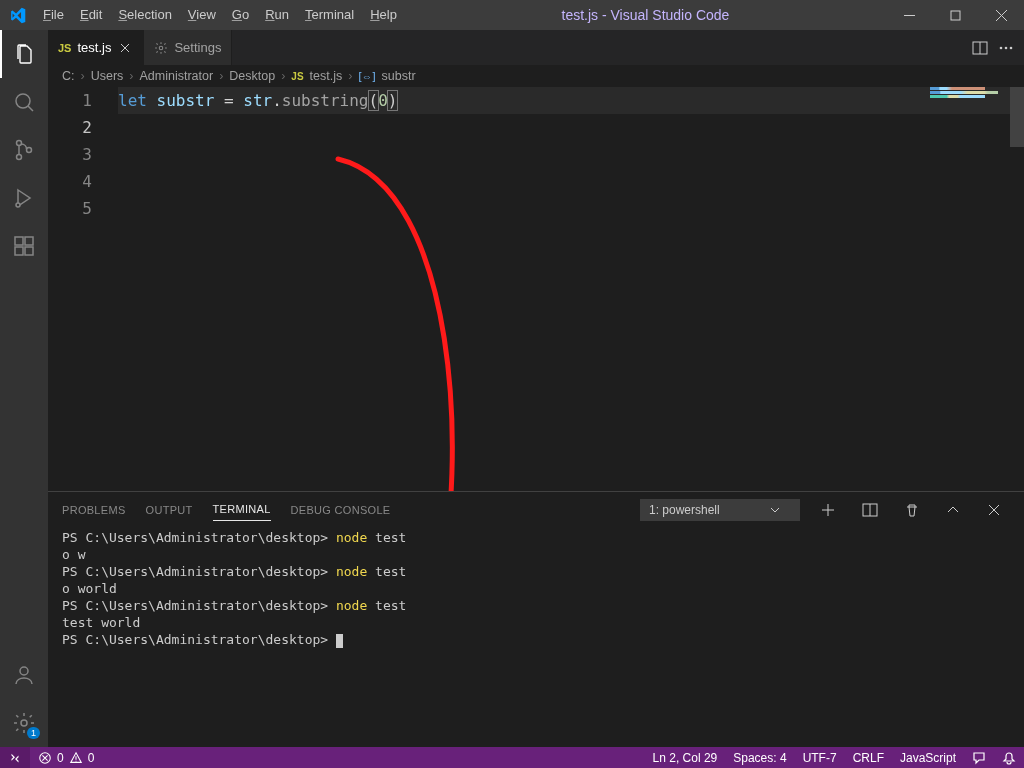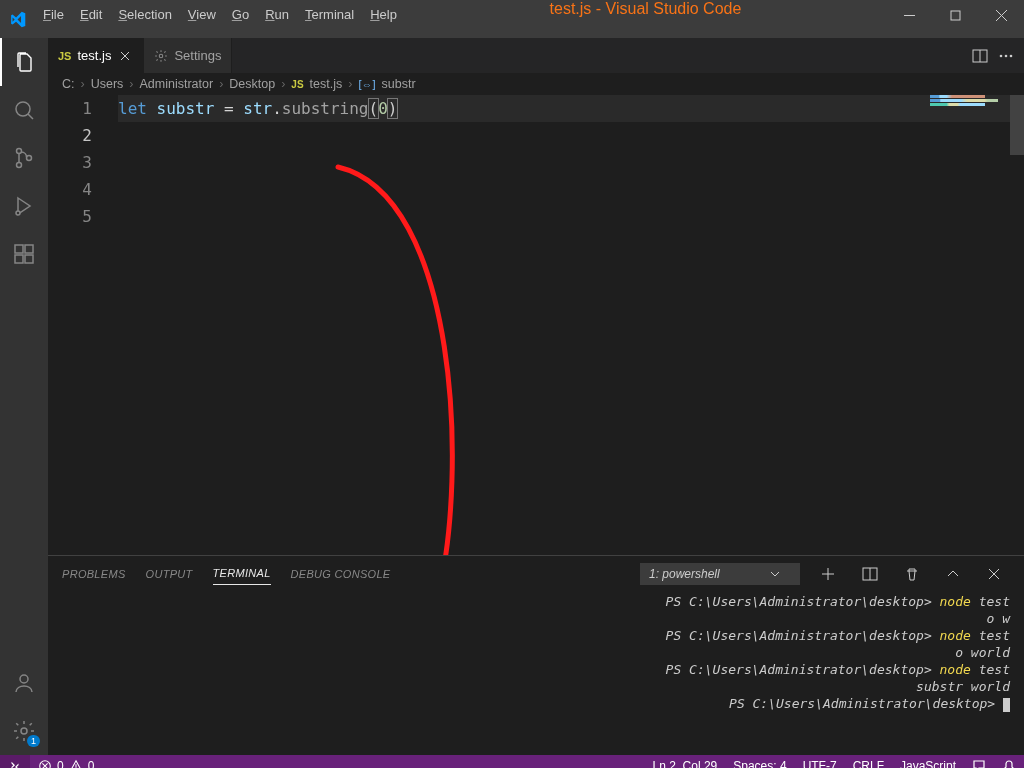--- a/index.html
+++ b/index.html
@@ -1,22 +1,22 @@
 <!DOCTYPE html>
 <html><head>
 <meta charset="utf-8">
 <style>
 * { margin: 0; padding: 0; box-sizing: border-box; }
 html, body { width: 1024px; height: 768px; overflow: hidden; font-family: "Segoe UI", sans-serif; font-size: 13px; color: #ccc; background: #1e1e1e; }
-.titlebar { height: 38px; background: #3c3c3c; display: flex; }
+.titlebar { height: 30px; background: #3c3c3c; display: flex; align-items: center; }
 .titlebar .logo { width: 35px; display:flex; align-items:center; justify-content:center;}
 .titlebar .menus { display: flex; }
 .titlebar .menus .mi { padding: 0 8px; line-height: 30px; cursor: default; color: #ccc; }
 .titlebar .menus .mi .mn { text-decoration: underline; text-decoration-color: rgba(255,255,255,0.5); }
-.titlebar .title { flex: 1; text-align: center; color: #f97316; font-size: 16px; }
+.titlebar .title { flex: 1; text-align: center; color: #c4b5fd; font-size: 14px; }
 .titlebar .winbtns { display: flex; }
 .titlebar .winbtns .wb { width: 46px; height: 30px; display:flex; align-items:center; justify-content:center; color:#ccc; }
 .body { display: flex; height: 717px; }
 .activitybar { width: 48px; background: #333333; display: flex; flex-direction: column; align-items: center; }
 .activitybar .ai { width: 48px; height: 48px; display:flex; align-items:center; justify-content:center; color:#858585; position:relative;}
 .activitybar .ai.active { color:#fff; }
 .activitybar .ai.active::before { content:""; position:absolute; left:0; top:0; bottom:0; width:2px; background:#fff;}
 .activitybar .spacer { flex:1; }
 .activitybar .badge { position:absolute; bottom:8px; right:8px; background:#007acc; color:#fff; font-size:9px; border-radius:8px; padding:0 4px; line-height:12px;}
 .main { flex:1; display:flex; flex-direction:column; background:#1e1e1e; position:relative;}
@@ -42,29 +42,29 @@
 .op { color:#d4d4d4;}
 .str { color:#ce9178;}
 .fn { color:#a3a3a3;}
 .num { color:#b5cea8;}
 .obj { color:#4ec9b0;}
 .brmatch { border:1px solid #777; margin:-1px;}
 .minimap { position:absolute; top:0; right:14px; width:80px; height:100%;}
 .minimap .mm { height:3px; margin-bottom:1px; }
 .editor .scrollbar { position:absolute; top:0; right:0; width:14px; bottom:0; background:#1e1e1e;}
 .editor .scrollbar .thumb { position:absolute; top:0; left:0; right:0; height:60px; background:#424242;}
-.panel { height:200px; border-top:1px solid #414141; display:flex; flex-direction:column; background:#1e1e1e;font-style:italic;}
+.panel { height:256px; border-top:1px solid #414141; display:flex; flex-direction:column; background:#1e1e1e;}
 .panel .phdr { height:35px; display:flex; align-items:center; padding:0 14px; gap:20px;}
 .panel .phdr .pt { font-size:11px; color:#888; letter-spacing:0.3px; cursor:default; padding:5px 0; text-transform:uppercase;}
 .panel .phdr .pt.active { color:#e7e7e7; border-bottom:1px solid #e7e7e7;}
 .panel .phdr .pfill { flex:1;}
 .panel .phdr .pselect { background:#3c3c3c; color:#ccc; padding:3px 8px; font-size:12px; display:flex; align-items:center; gap:50px; min-width:160px; border:1px solid #3c3c3c;}
 .panel .phdr .picon { color:#ccc; width:22px; text-align:center;}
 .panel .term { flex:1; padding:2px 14px; font-family: Consolas, monospace; font-size:13px; line-height:17px; color:#ccc;}
-.termline { white-space: pre; text-align: right;}
+.termline { white-space: pre;}
 .tpath { color:#cccccc;}
 .tcmd { color:#f0d74f;}
 .cursor { display:inline-block; width:7px; height:14px; background:#ccc; vertical-align:middle;}
 .statusbar { height:21px; background:#68217a; color:#fff; display:flex; align-items:center; font-size:12px;}
 .statusbar .sb { padding:0 8px; display:flex; align-items:center; gap:5px; height:100%;}
 .statusbar .sb.remote { background:#5a1b68; padding:0 8px;}
 .statusbar .sfill { flex:1; }
 svg { display:block; }
 .annot { position:absolute; pointer-events:none; z-index:10;}
 </style>
@@ -279,21 +279,21 @@
               <path stroke="#ccc" d="M1 1l10 10M11 1L1 11"></path>
             </svg>
           </div>
       </div>
       <div class="term" id="term">
           <div class="termline"><span class="tpath">PS C:\Users\Administrator\desktop&gt;</span> <span class="tcmd">node</span><span> test</span></div>
           <div class="termline">o w</div>
           <div class="termline"><span class="tpath">PS C:\Users\Administrator\desktop&gt;</span> <span class="tcmd">node</span><span> test</span></div>
           <div class="termline">o world</div>
           <div class="termline"><span class="tpath">PS C:\Users\Administrator\desktop&gt;</span> <span class="tcmd">node</span><span> test</span></div>
-          <div class="termline">substr world</div>
+          <div class="termline">test world</div>
           <div class="termline"><span class="tpath">PS C:\Users\Administrator\desktop&gt;</span> <span class="cursor"></span></div>
         </div>
     </div>
   </div>
 </div>
 
 <div class="statusbar">
   <div class="sb remote">
     <svg width="14" height="14" viewBox="0 0 16 16" fill="#fff">
         <path d="M4 3l4 4-4 4V9L6 7 4 5zM12 5L8 9l4 4v-2l-2-2 2-2z"></path>

